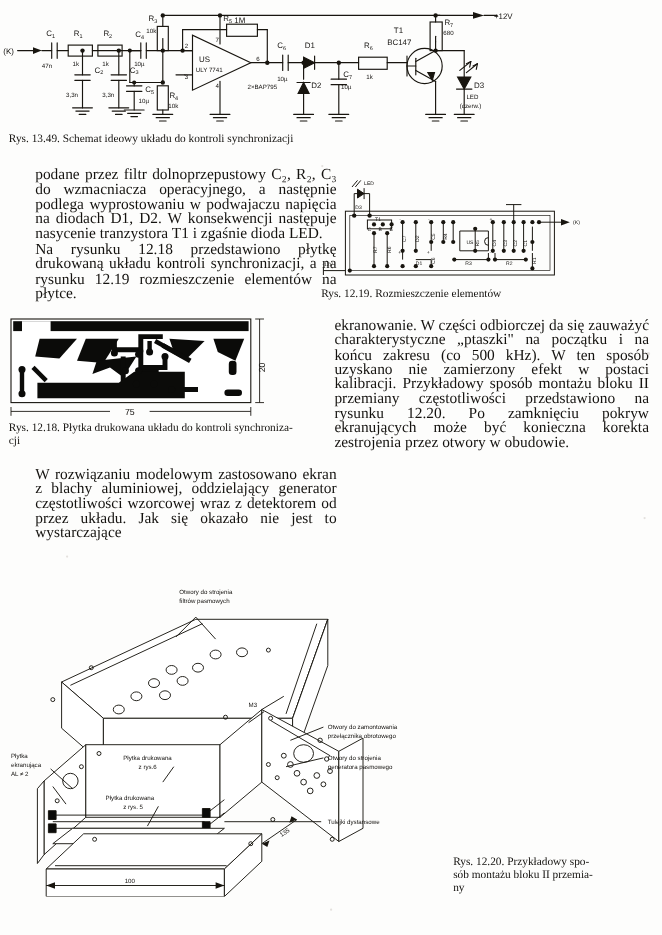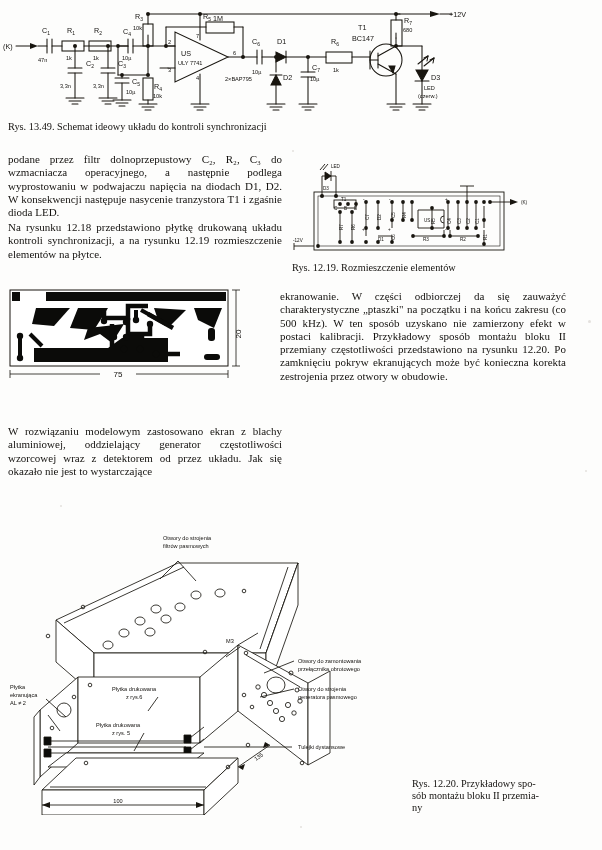--- a/index.html
+++ b/index.html
@@ -19,24 +19,25 @@
     position: absolute;
     left: 0; top: 0;
     width: 602px;
     height: 850px;
     background: #fdfdfc;
   }
   
   .col-text {
     position: absolute;
     font-family: "Liberation Serif", serif;
-    font-size: 11px;
+    font-size: 14px;
     line-height: 13.3px;
     text-align: justify;
     color: #14120f;
+    margin-left: 24px;
   }
   .col-text p { margin: 0; }
   .caption {
     position: absolute;
     font-family: "Liberation Serif", serif;
     font-size: 10.3px;
     line-height: 12px;
     color: #14120f;
   }
   .pageno {
@@ -369,20 +370,22 @@
         <line x1="2" y1="86" x2="92" y2="86"></line>
         <line x1="128" y1="86" x2="220" y2="86"></line>
         <line x1="2" y1="82" x2="2" y2="90"></line>
         <line x1="220" y1="82" x2="220" y2="90"></line>
       </g>
       <text class="pcb-dim" x="233" y="46" transform="rotate(-90 233 46)" text-anchor="middle">20</text>
       <text class="pcb-dim" x="110" y="89" text-anchor="middle">75</text>
     </svg>
   </div>
 
+  <div class="caption" style="left:8px; top:384px; width:280px; white-space:pre-line;">Rys. 12.18. Płytka drukowana układu do kontroli synchroniza-
+cji</div>
 
   <div class="col-text" style="left:8px; top:425px; width:274px;">
     <p>W rozwiązaniu modelowym zastosowano ekran z blachy aluminiowej, oddzielający generator częstotliwości wzorcowej wraz z detektorem od przez układu. Jak się okazało nie jest to wystarczające</p>
   </div>
 
   <div id="fig1219">
     <svg width="305" height="112" viewBox="0 0 305 112">
       <g stroke="#18150f" stroke-width="0.9" fill="none">
 
         <rect x="22" y="42" width="190" height="58"></rect>

